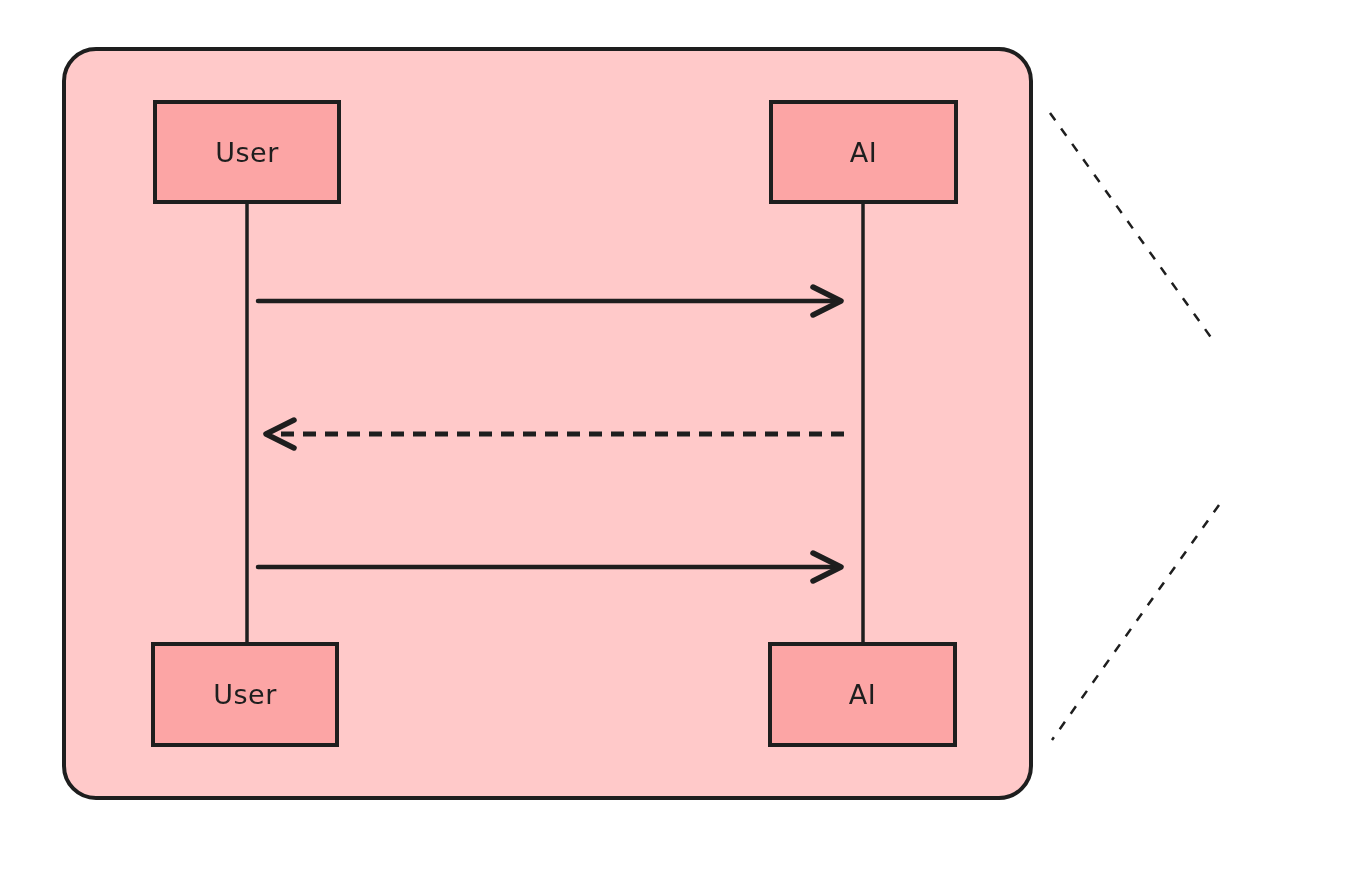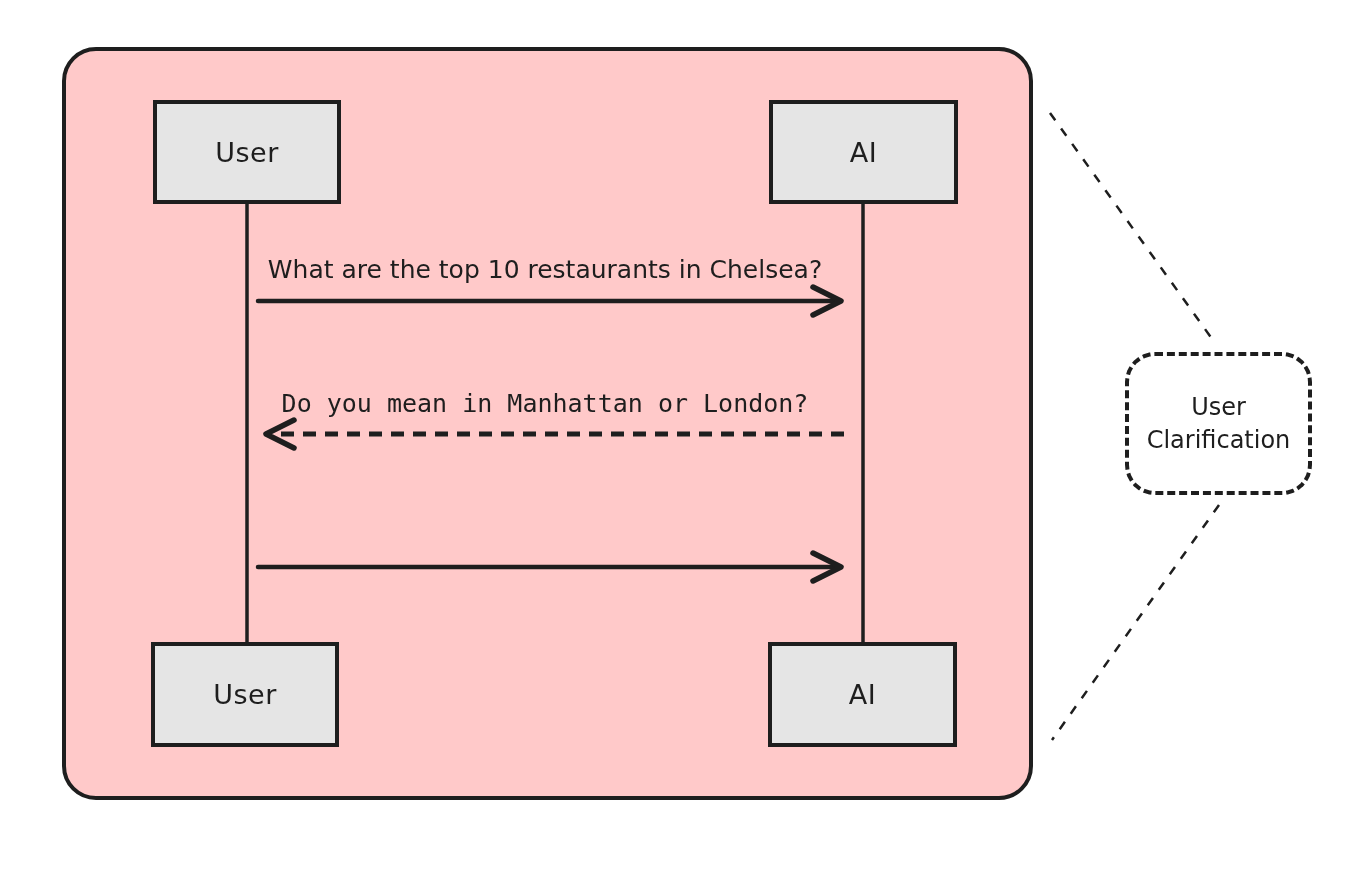--- a/index.html
+++ b/index.html
@@ -21,21 +21,21 @@
     border: 4px solid #1e1e1e;
     border-radius: 34px;
     z-index: 1;
   }
 
   svg.lines { position: absolute; left: 0; top: 0; z-index: 2; }
 
   .actor {
     position: absolute;
     box-sizing: border-box;
-    background: #e5e5e5;
+    background: #fca5a5;
     border: 4px solid #1e1e1e;
     display: flex; align-items: center; justify-content: center;
     font-size: 27px;
     letter-spacing: 0.5px;
     z-index: 3;
   }
   .actor.top-user    { left: 153px; top: 100px; width: 188px; height: 104px; }
   .actor.top-ai      { left: 769px; top: 100px; width: 189px; height: 104px; }
   .actor.bottom-user { left: 151px; top: 642px; width: 188px; height: 105px; }
   .actor.bottom-ai   { left: 768px; top: 642px; width: 189px; height: 105px; }
@@ -106,20 +106,15 @@
   <div class="actor top-ai">
     <span>AI</span>
   </div>
   <div class="actor bottom-user">
     <span>User</span>
   </div>
   <div class="actor bottom-ai">
     <span>AI</span>
   </div>
 
-  <div class="msg hand m1">What are the top 10 restaurants in Chelsea?</div>
-  <div class="msg mono m2">Do you mean in Manhattan or London?</div>
 
-  <div class="annotation">
-    <span>User Clarification</span>
-  </div>
 
 </div>
 
 </body></html>

